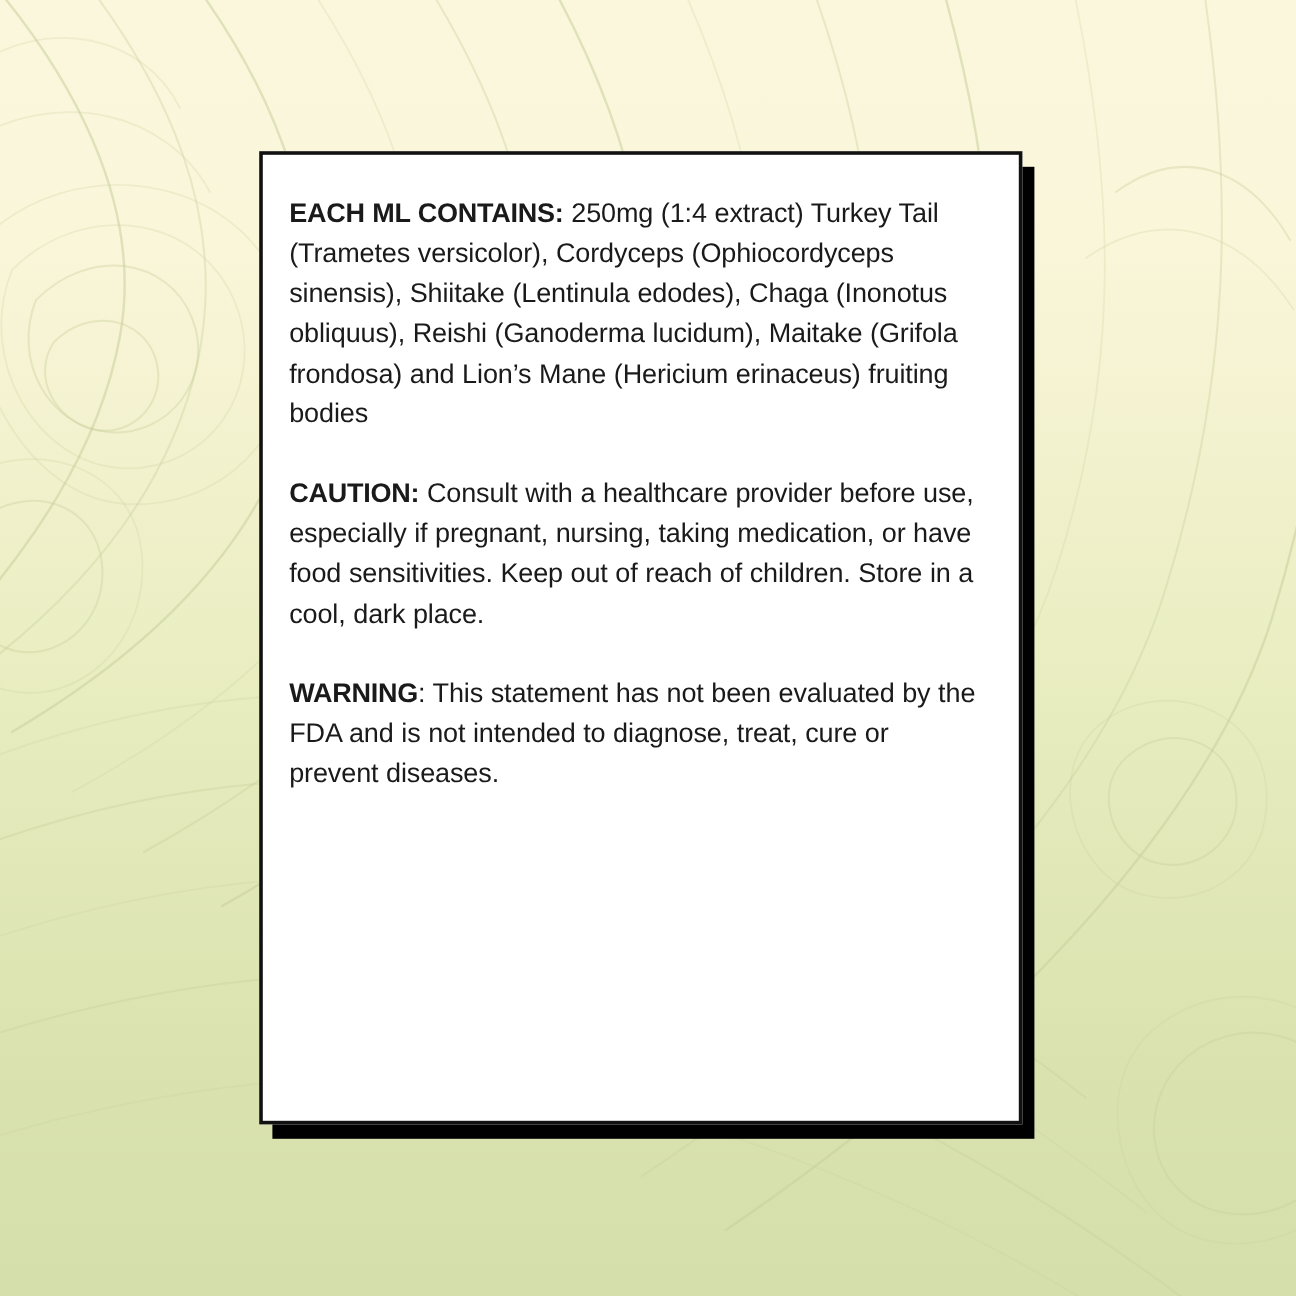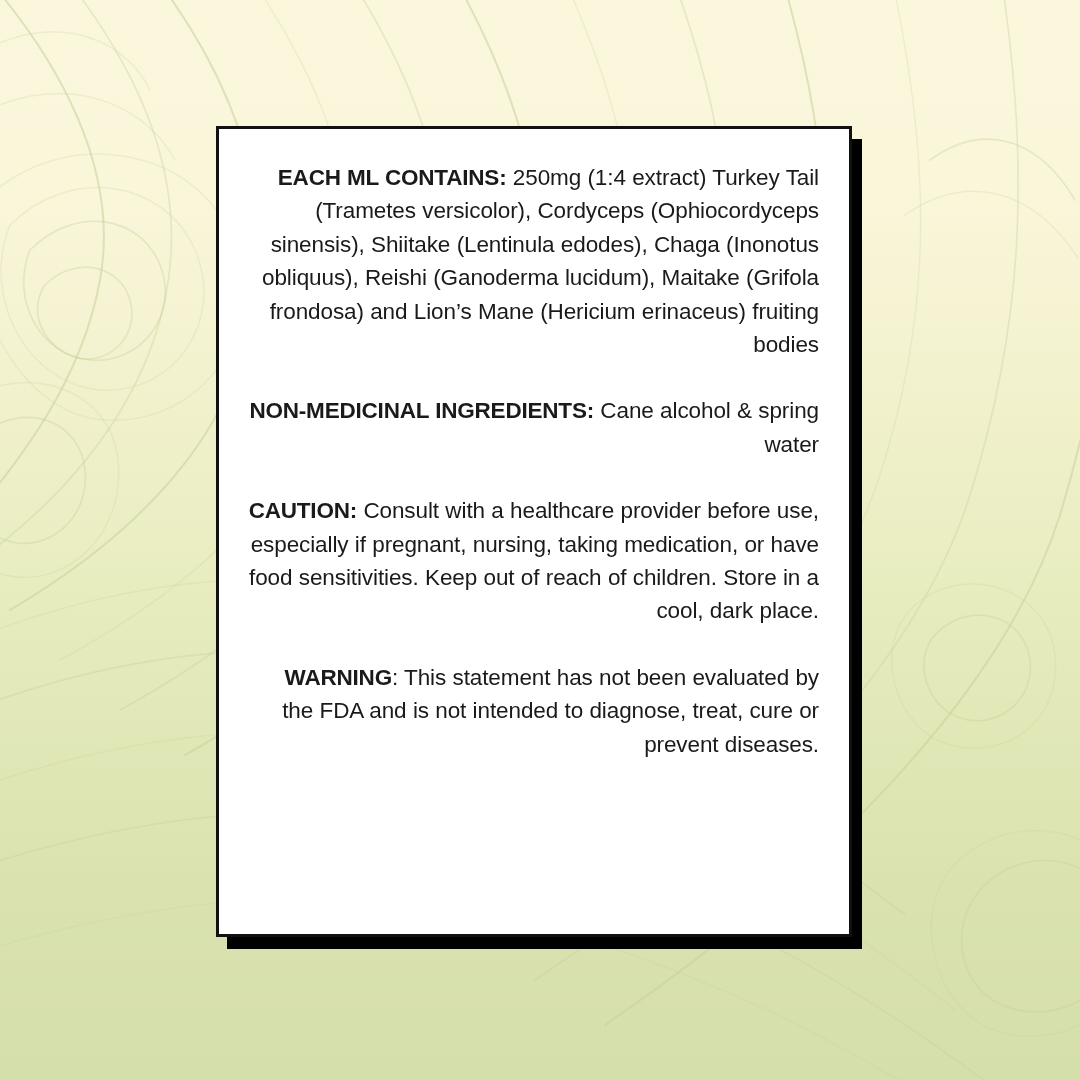--- a/index.html
+++ b/index.html
@@ -71,38 +71,36 @@
   #label-card {
     position: absolute;
     left: 216px;
     top: 126px;
     width: 636px;
     height: 811px;
     background: #ffffff;
     border: 3px solid #111111;
     box-sizing: border-box;
     padding: 32px 34px 30px 22px;
-    text-align: right;
   }
   #label-body {
     width: 578px;
     margin-left: 0;
   }
 
   .label-section {
     color: #1a1a1a;
     font-size: 22.5px;
     line-height: 33.4px;
     letter-spacing: -0.1px;
     margin: 0 0 33px 0;
     word-spacing: 0.2px;
   }
   .label-section:last-child {
     margin-bottom: 0;
-    margin-left: 31px;
   }
   .label-section .heading {
     font-weight: 700;
     letter-spacing: -0.2px;
   }
   .label-section.heading-only {
     font-weight: 700;
     letter-spacing: -0.2px;
   }
 </style>
@@ -157,21 +155,20 @@
     </svg>
   </div>
 
   <div id="label-card-shadow"></div>
 
   <div id="label-card">
     <div id="label-body">
 
       <p class="label-section"><span class="heading">EACH ML CONTAINS:</span><span> </span><span>250mg (1:4 extract) Turkey Tail (Trametes versicolor), Cordyceps (Ophiocordyceps sinensis), Shiitake (Lentinula edodes), Chaga (Inonotus obliquus), Reishi (Ganoderma lucidum), Maitake (Grifola frondosa) and Lion’s Mane (Hericium erinaceus) fruiting bodies</span></p>
 
-      <p class="label-section"><span class="heading">NON-MEDICINAL INGREDIENTS:</span><span> </span><span>Cane alcohol &amp; spring water</span></p>
 
 
       <p class="label-section"><span class="heading">CAUTION:</span><span> </span><span>Consult with a healthcare provider before use, especially if pregnant, nursing, taking medication, or have food sensitivities. Keep out of reach of children. Store in a cool, dark place.</span></p>
 
 
       <p class="label-section"><span class="heading">WARNING</span><span></span><span>: This statement has not been evaluated by the FDA and is not intended to diagnose, treat, cure or prevent diseases.</span></p>
 
     </div>
   </div>
 

